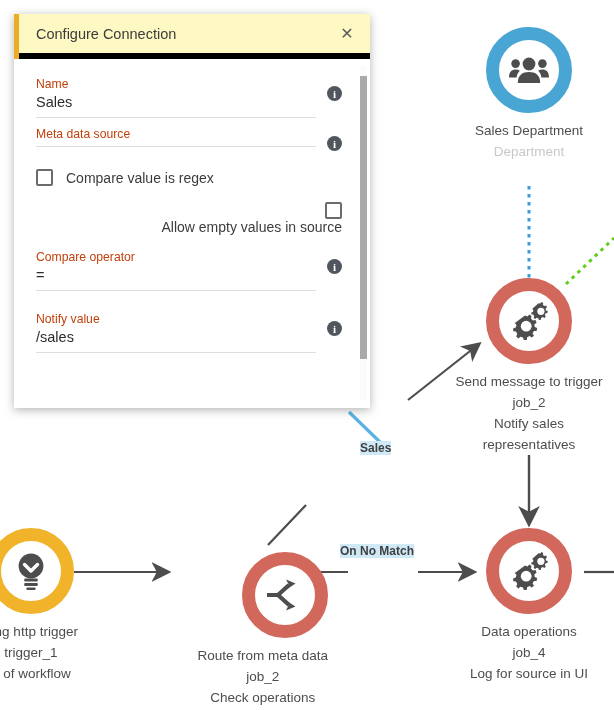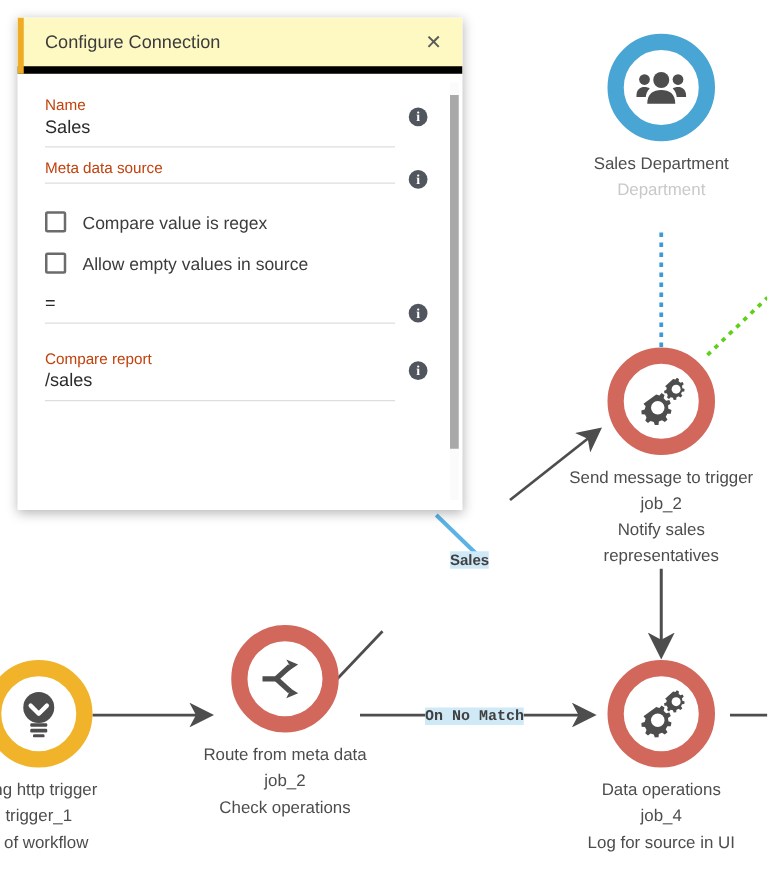--- a/index.html
+++ b/index.html
@@ -173,21 +173,21 @@
     <line x1="529" y1="455" x2="529" y2="524" stroke="#4d4d4d" stroke-width="2.4" marker-end="url(#arrow)"></line>
 
     <line x1="529" y1="186" x2="529" y2="278" stroke="#3d9ad8" stroke-width="3" stroke-dasharray="3.5 4.5"></line>
 
     <line x1="566" y1="284" x2="614" y2="238" stroke="#5fd017" stroke-width="3" stroke-dasharray="3.5 4.5"></line>
 
     <line x1="584" y1="572" x2="614" y2="572" stroke="#4d4d4d" stroke-width="2.2"></line>
   </svg>
 
   <div class="edge-label hl" style="left:360px;top:441px;">Sales</div>
-  <div class="edge-label hl" style="left:340px;top:566px;font-family:Liberation Mono, monospace;">On No Match</div>
+  <div class="edge-label hl" style="left:340px;top:544px;">On No Match</div>
 
   <div class="node" style="left:429px;top:27px;">
     <div class="ring blue">
       <span>
         <svg width="40" height="30" viewBox="0 0 40 30">
           <circle cx="20" cy="9" r="6.4" fill="#4d4d4d"></circle>
           <path d="M8.8 28 C8.8 19.8 13.6 17 20 17 C26.4 17 31.2 19.8 31.2 28 Z" fill="#4d4d4d"></path>
           <circle cx="6.6" cy="8.6" r="4.3" fill="#4d4d4d"></circle>
           <path d="M0 22.5 C0 16.6 3 14.6 6.6 14.6 C8.3 14.6 9.7 15 10.8 15.8 C9 17.6 7.9 20 7.6 22.5 Z" fill="#4d4d4d"></path>
           <circle cx="33.4" cy="8.6" r="4.3" fill="#4d4d4d"></circle>
@@ -235,21 +235,21 @@
         </svg>
       </span>
     </div>
     <div class="node-labels">
       <div>ning http trigger</div>
       <div class="ln2">trigger_1</div>
       <div class="desc">rt of workflow</div>
     </div>
   </div>
 
-  <div class="node" style="left:128px;top:500px;">
+  <div class="node" style="left:128px;top:552px;align-items:flex-end;">
     <div class="ring red">
       <span>
         <svg width="40" height="34" viewBox="0 0 40 34">
           <path d="M2 17 H13 L24 7" stroke="#4d4d4d" stroke-width="4.2" fill="none" stroke-linecap="butt"></path>
           <path d="M13 17 L24 27" stroke="#4d4d4d" stroke-width="4.2" fill="none" stroke-linecap="butt"></path>
           <path d="M21 1.5 L30.5 5.5 L21.5 11.5 L23.5 6 Z" fill="#4d4d4d"></path>
           <path d="M21 22.5 L30.5 28.5 L21 32.5 L23.5 27.5 Z" fill="#4d4d4d"></path>
         </svg>
       </span>
     </div>
@@ -303,33 +303,34 @@
         <div class="field-label">Meta data source</div>
         <div class="field-underline"></div>
         <div class="info-icon">i</div>
       </div>
 
       <div class="chk-row" style="margin-top:22px;margin-bottom:16px;">
         <div class="chk-box"></div>
         <div class="chk-label">Compare value is regex</div>
       </div>
 
-      <div class="chk-row" style="margin-top:12px;margin-bottom:14px;">
+      <div class="chk-row" style="margin-top:12px;margin-bottom:14px;flex-direction:column;">
         <div class="chk-box"></div>
         <div class="chk-label">Allow empty values in source</div>
       </div>
 
       <div class="field" style="margin-top:12px;">
+        <div class="field-label">Compare operator</div>
         <input class="field-value" value="=" style="">
         <div class="field-underline"></div>
         <div class="info-icon">i</div>
       </div>
 
       <div class="field" style="margin-top:20px;">
-        <div class="field-label">Compare report</div>
+        <div class="field-label">Notify value</div>
         <input class="field-value" value="/sales" style="">
         <div class="field-underline"></div>
         <div class="info-icon">i</div>
       </div>
 
     </div>
 
     <div class="scrollbar-track"></div>
     <div class="scrollbar-thumb"></div>
   </div>

